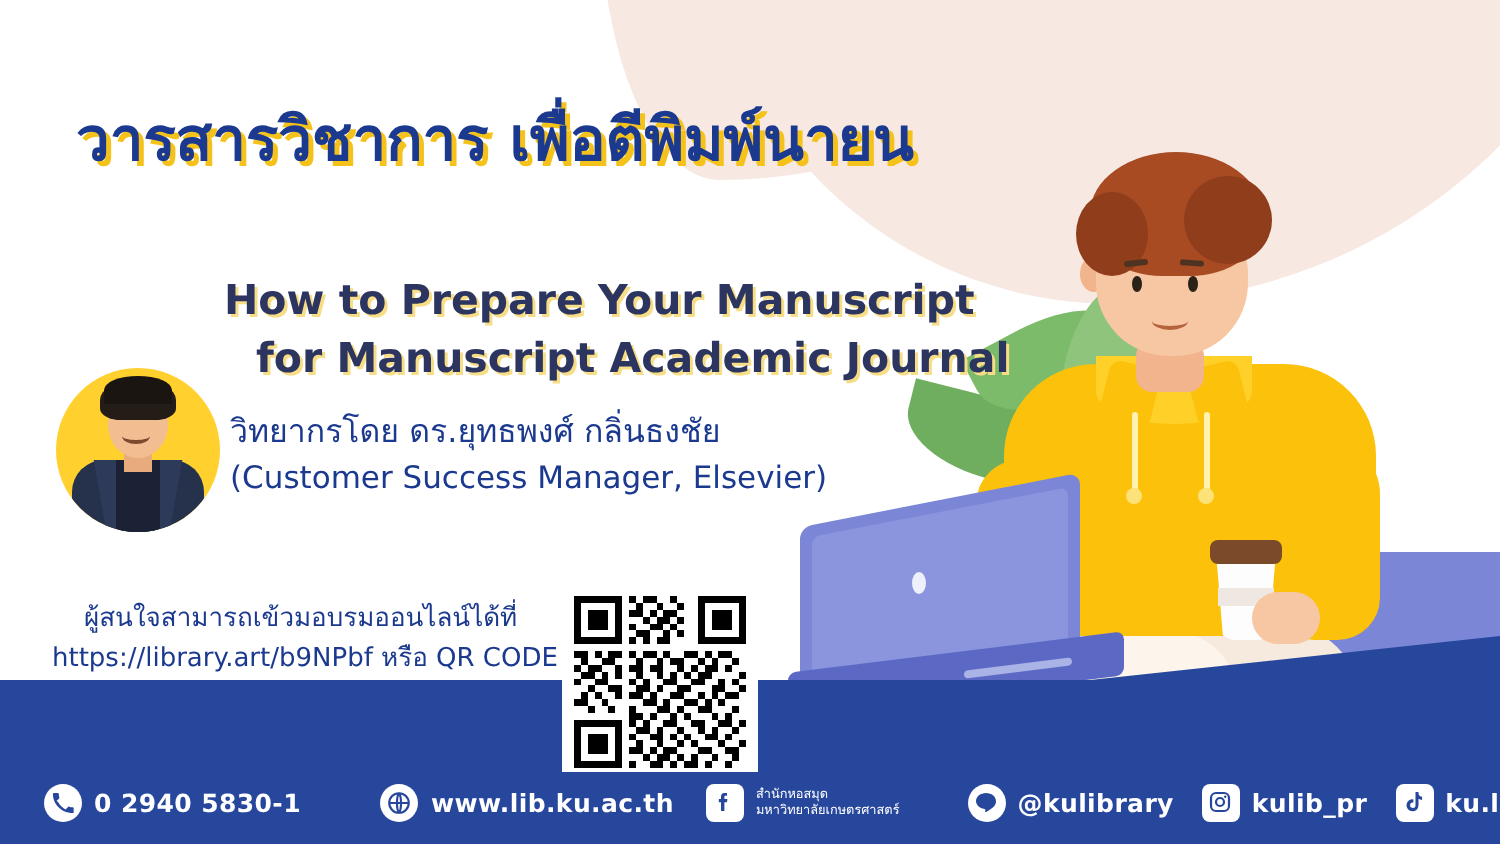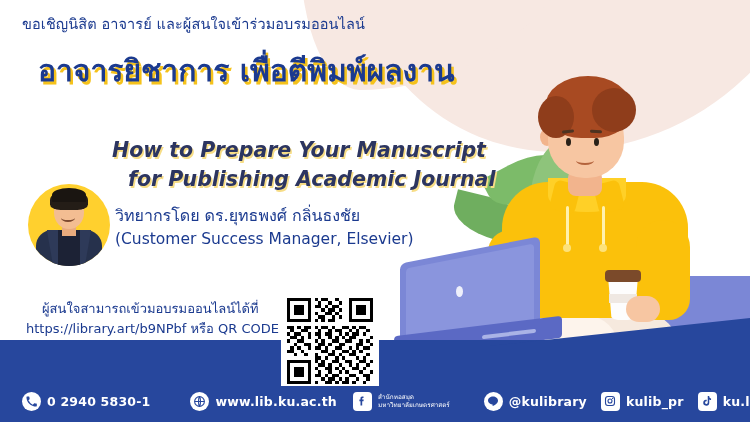--- a/index.html
+++ b/index.html
@@ -103,21 +103,20 @@
   .title-th{
     position:absolute;left:22px;top:52px;width:480px;
     font-size:30px;font-weight:bold;color:#1b3a8f;line-height:1.28;
     text-shadow:2.5px 2.5px 0 #f5c21b;white-space:nowrap;
   }
   .title-th .l2{margin-left:16px;display:block;}
   .title-en{
     position:absolute;left:112px;top:136px;width:440px;
     font-size:20.5px;font-weight:bold;color:#2c3560;line-height:1.42;
     text-shadow:1.5px 1.5px 0 #f7dd86;
-    font-style:italic;
   }
   .title-en .l2{display:block;margin-left:16px;}
   .speaker-th{
     position:absolute;left:115px;top:203px;font-size:16px;color:#1b3a8f;white-space:nowrap;
   }
   .speaker-role{
     position:absolute;left:115px;top:230px;font-size:15.5px;color:#1b3a8f;white-space:nowrap;
   }
   .datetime{
     position:absolute;left:22px;top:268px;font-size:13.5px;color:#1b3a8f;white-space:nowrap;
@@ -220,29 +219,28 @@
     <div class="cup-lid"></div>
     <div class="hand-r"></div>
 
     <div class="laptop-screen"></div>
     <div class="laptop-screen-in"></div>
     <div class="laptop-dot"></div>
     <div class="laptop-base"></div>
     <div class="laptop-key"></div>
   </div>
 
-  <div class="invite">ขอเชิญนิสิต อาจารย์ และผู้สนใจเข้าร่วมอบรมออนไลน์</div>
 
   <div class="title-th">
-    <span class="l2">อาจารยิชาการ เพื่อตีพิมพ์ผลงาน</span>
+    <span class="l2">วารสารวิชาการ เพื่อตีพิมพ์นายน</span>
   </div>
 
   <div class="title-en">
     <span class="l1">How to Prepare Your Manuscript</span>
-    <span class="l2">for Publishing Academic Journal</span>
+    <span class="l2">for Manuscript Academic Journal</span>
   </div>
 
   <div class="avatar">
     <div class="av-body"></div>
     <div class="av-lapel-l"></div>
     <div class="av-lapel-r"></div>
     <div class="av-shirt"></div>
     <div class="av-neck"></div>
     <div class="av-face"></div>
     <div class="av-hair"></div>

